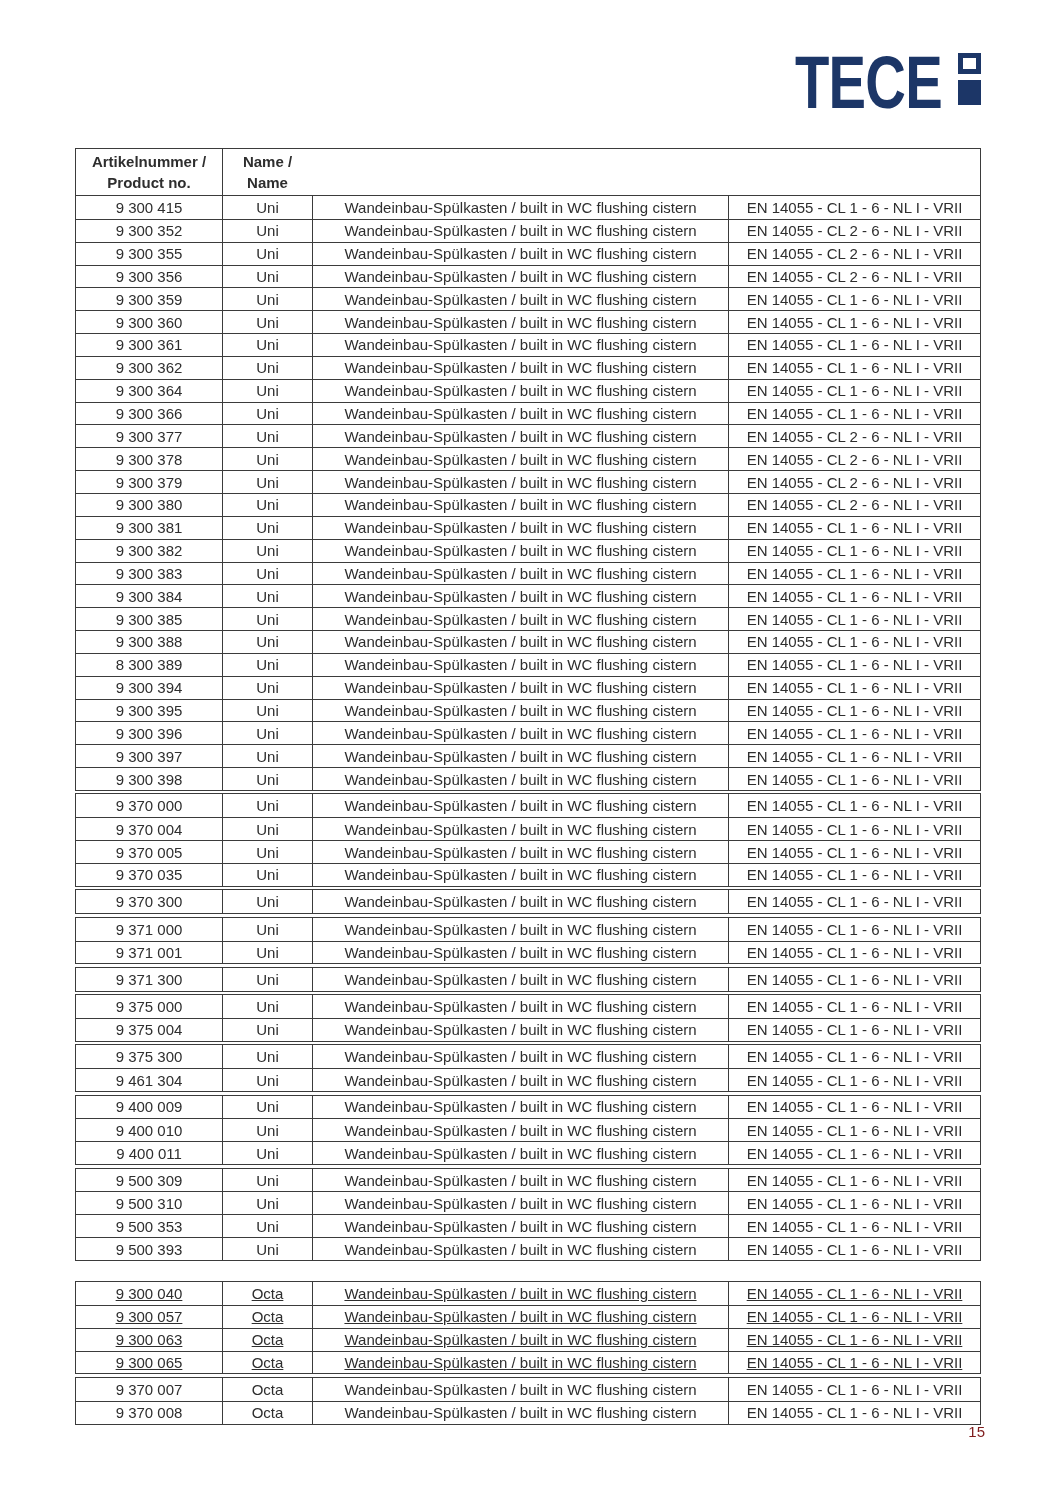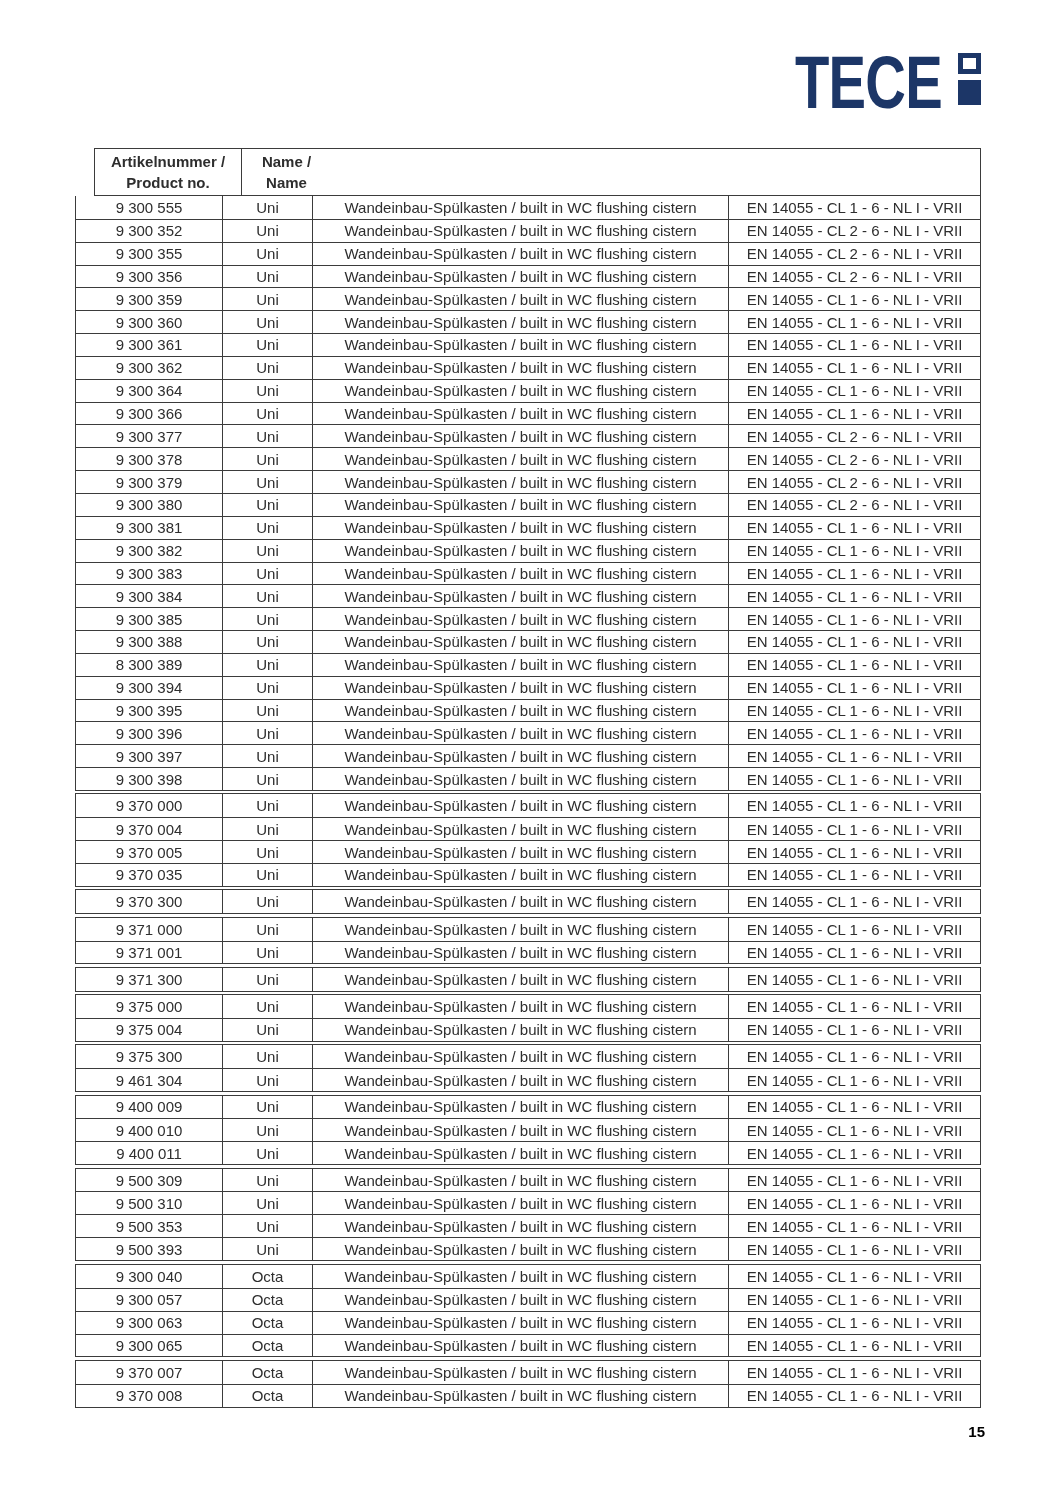--- a/index.html
+++ b/index.html
@@ -22,43 +22,42 @@
   .logo-sq-outline { width:23px; height:21px; border:5px solid; }
   .logo-sq-filled  { width:23px; height:25px; margin-top:6px; }
 
   
   .table-wrap { position:absolute; left:75px; top:148px; width:906px; }
   .grid-row { display:grid; grid-template-columns:146px 90px 416px 1fr; }
 
   .thead {
     border:1.5px solid #3b3b3b; height:48px;
     font-weight:bold;
-    margin-left:19px;
   }
   .thead .cell {
     display:flex; flex-direction:column; align-items:center; justify-content:center;
     font-size:15px; line-height:21px; text-align:center;
   }
 
   .group { border:1.5px solid #3b3b3b; }
   .group.first { border-top:none; }
   .group:not(.first) { margin-top:2.5px;text-align:center; }
-  .group.section-break { margin-top:3px; }
+  .group.section-break { margin-top:20px;text-decoration:underline; }
 
   .row { height:22.85px; }
   .row + .row { border-top:1.4px solid #3b3b3b; }
   .cell + .cell { border-left:1.4px solid #3b3b3b; }
   .row .cell {
     display:flex; align-items:center; justify-content:center;
     font-size:15px; white-space:nowrap; overflow:hidden;
   }
 
   .page-number {
     position:absolute; top:1423px; right:76px;
-    font-size:15px; color:#000000;font-weight:bold;
+    font-size:15px; color:#7f1d1d;
   }
 </style>
 </head>
 <body>
 
 <div class="logo">
   <div class="logo-text" style="color: rgb(28, 54, 103);">TECE</div>
   <div class="logo-squares">
     <div class="logo-sq-outline" style="color: rgb(28, 54, 103); border-color: rgb(28, 54, 103);"></div>
     <div class="logo-sq-filled" style="background: rgb(28, 54, 103);"></div>
@@ -74,21 +73,21 @@
     </div>
     <div class="cell">
       <span>Name /</span>
       <span>Name</span>
     </div>
   </div>
 
   <div id="groups">
       <div class="group first">
         <div class="row grid-row">
-          <div class="cell">9 300 555</div>
+          <div class="cell">9 300 415</div>
           <div class="cell">Uni</div>
           <div class="cell">Wandeinbau-Spülkasten / built in WC flushing cistern</div>
           <div class="cell">EN 14055 - CL 1 - 6 - NL I - VRII</div>
         </div>
         <div class="row grid-row">
           <div class="cell">9 300 352</div>
           <div class="cell">Uni</div>
           <div class="cell">Wandeinbau-Spülkasten / built in WC flushing cistern</div>
           <div class="cell">EN 14055 - CL 2 - 6 - NL I - VRII</div>
         </div>

